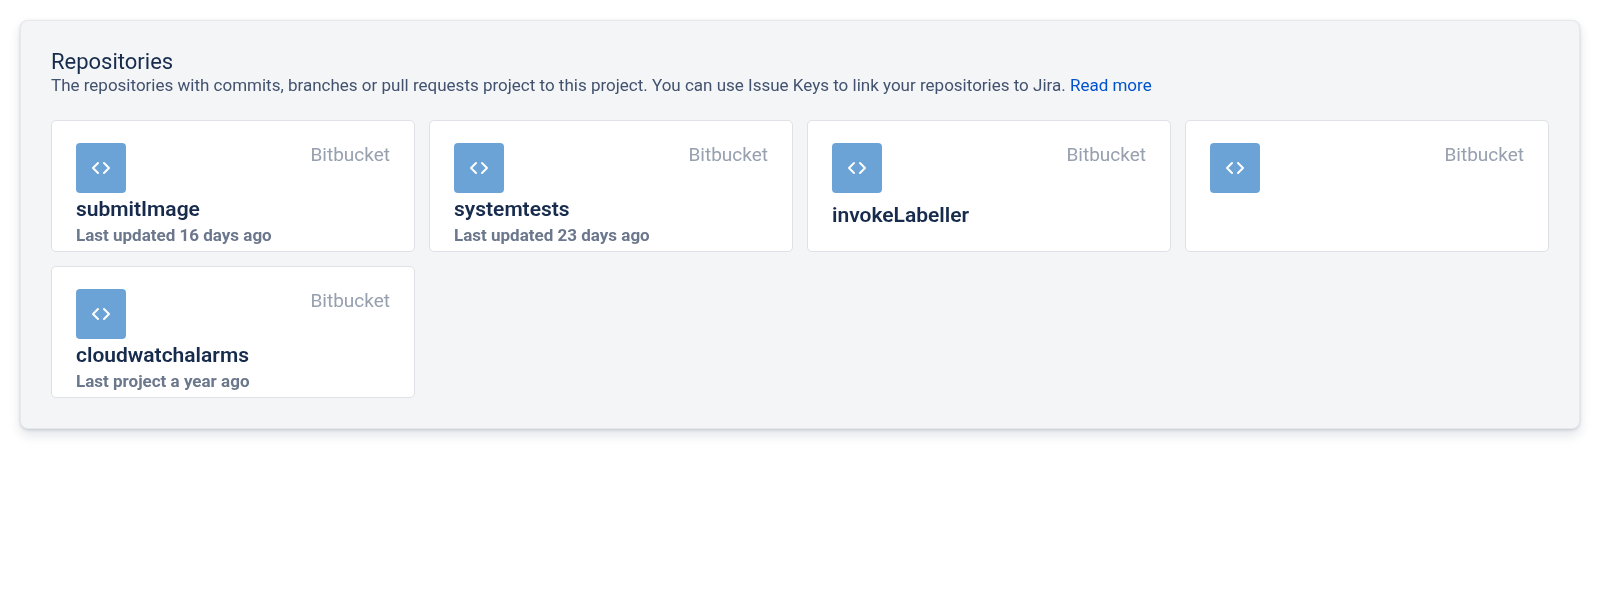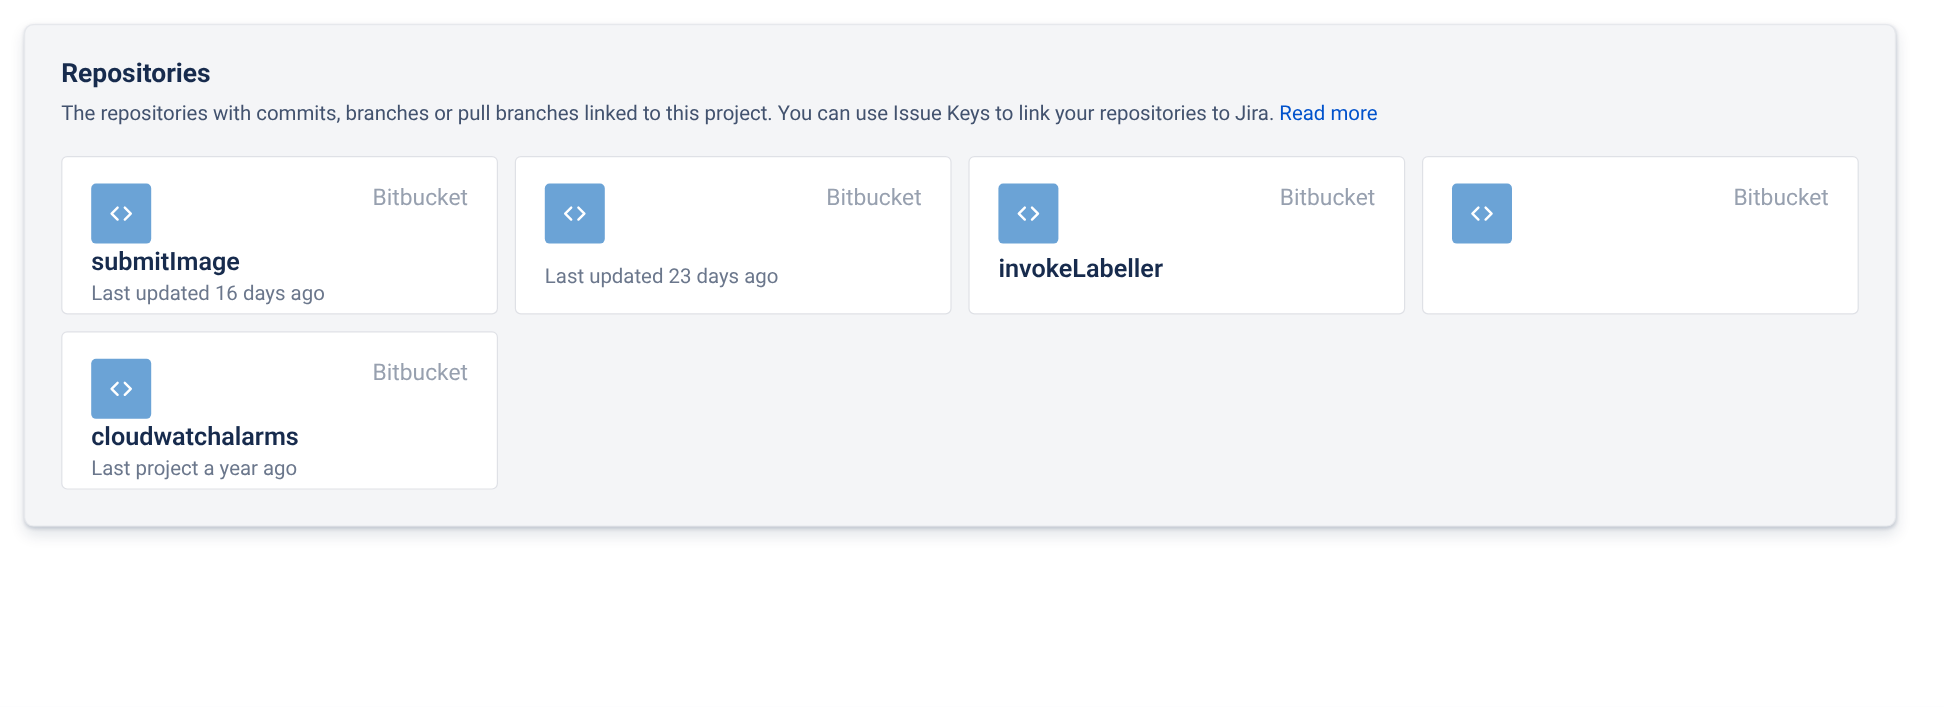--- a/index.html
+++ b/index.html
@@ -11,23 +11,22 @@
     .panel {
       width: 1560px;
       background: #F4F5F7;
       border-radius: 8px;
       padding: 28px 30px 30px 30px;
       box-shadow: 0 1px 3px rgba(9,30,66,0.15), 0 6px 12px rgba(9,30,66,0.12);
       border: 1px solid rgba(9,30,66,0.06);
     }
     .panel-title {
       font-size: 22px;
-      font-weight: 700;
+      font-weight: 400;
       color: #172B4D;
-      margin-bottom: 10px;
     }
     .panel-desc {
       font-size: 17px;
       color: #42526E;
       margin-bottom: 22px;
       line-height: 1.4;
     }
     .panel-desc a {
       color: #0052CC;
       text-decoration: none;
@@ -82,30 +81,30 @@
     .card-title {
       font-size: 21px;
       font-weight: 600;
       color: #172B4D;
       margin-bottom: 4px;
       margin-top: 4px;
     }
     .card-sub {
       font-size: 17px;
       color: #6B778C;
-      font-weight: 400;
+      font-weight: 700;
     }
   </style>
 </head>
 <body>
 
 <div class="panel">
   <h2 class="panel-title">Repositories</h2>
   <p class="panel-desc">
-    <span>The repositories with commits, branches or pull branches linked to this project. You can use Issue Keys to link your repositories to Jira. </span><a href="#">Read more</a>
+    <span>The repositories with commits, branches or pull requests project to this project. You can use Issue Keys to link your repositories to Jira. </span><a href="#">Read more</a>
   </p>
   <div class="cards">
 
     <div class="card">
       <div class="card-header">
         <div class="icon-box">
           <svg viewBox="0 0 24 24">
               <polyline points="9 7 4 12 9 17"></polyline>
               <polyline points="15 7 20 12 15 17"></polyline>
             </svg>
@@ -119,20 +118,21 @@
     <div class="card">
       <div class="card-header">
         <div class="icon-box">
           <svg viewBox="0 0 24 24">
               <polyline points="9 7 4 12 9 17"></polyline>
               <polyline points="15 7 20 12 15 17"></polyline>
             </svg>
         </div>
         <span class="provider">Bitbucket</span>
       </div>
+      <div class="card-title">systemtests</div>
       <div class="card-sub">Last updated 23 days ago</div>
     </div>
 
     <div class="card">
       <div class="card-header">
         <div class="icon-box">
           <svg viewBox="0 0 24 24">
               <polyline points="9 7 4 12 9 17"></polyline>
               <polyline points="15 7 20 12 15 17"></polyline>
             </svg>

